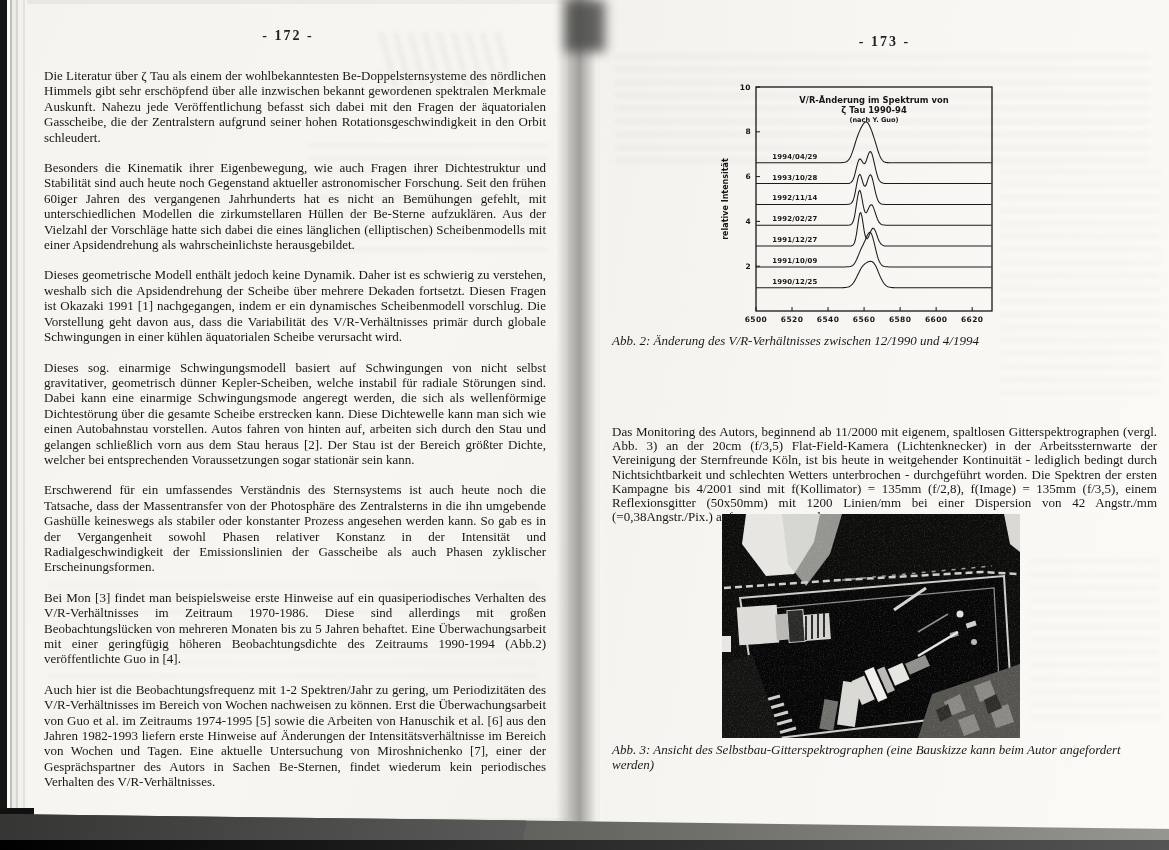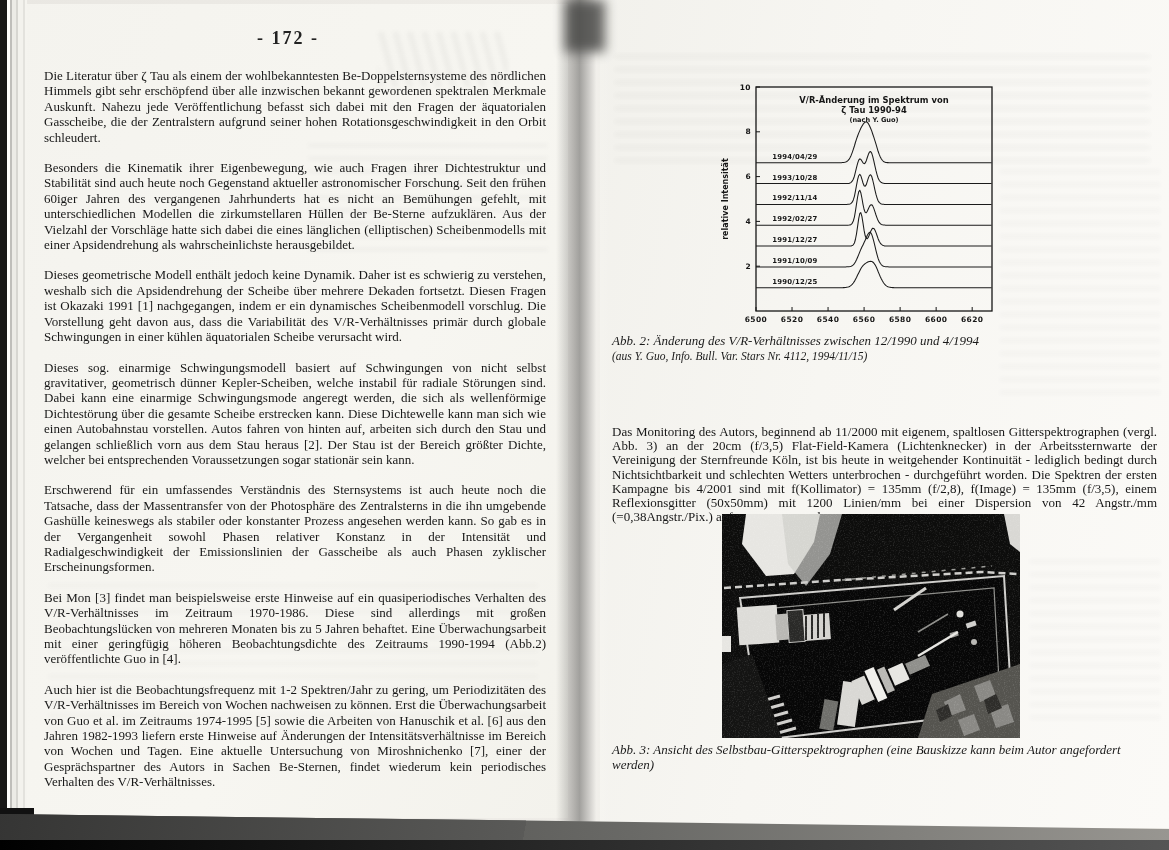--- a/index.html
+++ b/index.html
@@ -4,21 +4,21 @@
 <style>
   html,body{margin:0;padding:0;background:#222;}
   #scan{position:relative;width:1169px;height:850px;overflow:hidden;
         background:linear-gradient(to right,#e9e7e2 0%,#efede8 50%,#f2f0eb 100%);
         font-family:"Liberation Serif",serif;color:#1c1c1c;}
   .page{position:absolute;background:#f6f5f0;}
   #page-left{left:8px;top:4px;width:560px;height:814px;
              background:linear-gradient(115deg,#f4f3ee 0%,#f7f6f1 60%,#f3f2ec 100%);}
   #page-right{left:600px;top:0;width:569px;height:828px;
               background:linear-gradient(100deg,#f2f1ec 0%,#f7f6f2 40%,#fbfaf7 100%);}
-  .pagenum{position:absolute;width:100%;text-align:center;font-size:18px;font-weight:bold;
+  .pagenum{position:absolute;width:100%;text-align:center;font-size:14px;font-weight:bold;
            letter-spacing:2px;color:#222;}
   .body-text{position:absolute;text-align:justify;font-size:13px;line-height:15.4px;color:#171717;}
   .body-text p{margin:0 0 15px 0;}
   #left-text{left:36px;top:64px;width:502px;}
   #right-para{left:12px;top:397px;width:545px;line-height:14.2px;margin-top:28px;}
   .caption{position:absolute;width:545px;left:12px;font-style:italic;color:#1a1a1a;}
   #fig2-cap1{top:333px;font-size:13px;}
   #fig2-cap2{top:350px;font-size:11.5px;}
   #fig3-cap{top:742px;font-size:13px;line-height:15px;}
   
@@ -63,20 +63,21 @@
       <p>Bei Mon [3] findet man beispielsweise erste Hinweise auf ein quasiperiodisches Verhalten des V/R-Verhältnisses im Zeitraum 1970-1986. Diese sind allerdings mit großen Beobachtungslücken von mehreren Monaten bis zu 5 Jahren behaftet. Eine Überwachungsarbeit mit einer geringfügig höheren Beobachtungsdichte des Zeitraums 1990-1994 (Abb.2) veröffentlichte Guo in [4].</p>
       <p>Auch hier ist die Beobachtungsfrequenz mit 1-2 Spektren/Jahr zu gering, um Periodizitäten des V/R-Verhältnisses im Bereich von Wochen nachweisen zu können. Erst die Überwachungsarbeit von Guo et al. im Zeitraums 1974-1995 [5] sowie die Arbeiten von Hanuschik et al. [6] aus den Jahren 1982-1993 liefern erste Hinweise auf Änderungen der Intensitätsverhältnisse im Bereich von Wochen und Tagen. Eine aktuelle Untersuchung von Miroshnichenko [7], einer der Gesprächspartner des Autors in Sachen Be-Sternen, findet wiederum kein periodisches Verhalten des V/R-Verhältnisses.</p>
     </div>
 
     <div class="ghost lines" style="left:300px;top:140px;width:240px;height:110px;opacity:.35;"></div>
     <div class="ghost lines" style="left:40px;top:580px;width:490px;height:150px;opacity:.22;"></div>
     <div class="ghost" style="left:370px;top:28px;width:130px;height:55px;opacity:.28;background:repeating-linear-gradient(75deg,rgba(120,120,120,.25) 0 6px,rgba(0,0,0,0) 6px 14px);"></div>
   </div>
 
   <div class="page" id="page-right">
+    <div class="pagenum" style="top:34px;">- 173 -</div>
 
     <div class="ghost lines" style="left:15px;top:55px;width:535px;height:115px;opacity:.4;"></div>
     <div class="ghost lines" style="left:400px;top:170px;width:160px;height:230px;opacity:.3;"></div>
     <div class="ghost lines" style="left:430px;top:560px;width:130px;height:160px;opacity:.3;"></div>
 
     <svg id="spectra-chart" width="292" height="258" viewBox="0 0 292 258">
         <rect x="38" y="14" width="236" height="224" fill="none" stroke="#161616" stroke-width="1.3"></rect>
         <line x1="38" y1="238" x2="38" y2="234" stroke="#161616" stroke-width="1"></line>
         <text x="38" y="249" text-anchor="middle" class="tick">6500</text>
         <line x1="74.03053435114504" y1="238" x2="74.03053435114504" y2="234" stroke="#161616" stroke-width="1"></line>
@@ -115,21 +116,20 @@
         <text x="54.213740458015266" y="148.208" class="curve-label">1992/02/27</text>
         <path d="M38.0 173.0L39.1 173.0L40.2 173.0L41.2 173.0L42.3 173.0L43.4 173.0L44.5 173.0L45.6 173.0L46.6 173.0L47.7 173.0L48.8 173.0L49.9 173.0L51.0 173.0L52.1 173.0L53.1 173.0L54.2 173.0L55.3 173.0L56.4 173.0L57.5 173.0L58.5 173.0L59.6 173.0L60.7 173.0L61.8 173.0L62.9 173.0L63.9 173.0L65.0 173.0L66.1 173.0L67.2 173.0L68.3 173.0L69.3 173.0L70.4 173.0L71.5 173.0L72.6 173.0L73.7 173.0L74.8 173.0L75.8 173.0L76.9 173.0L78.0 173.0L79.1 173.0L80.2 173.0L81.2 173.0L82.3 173.0L83.4 173.0L84.5 173.0L85.6 173.0L86.6 173.0L87.7 173.0L88.8 173.0L89.9 173.0L91.0 173.0L92.0 173.0L93.1 173.0L94.2 173.0L95.3 173.0L96.4 173.0L97.5 173.0L98.5 173.0L99.6 173.0L100.7 173.0L101.8 173.0L102.9 173.0L103.9 173.0L105.0 173.0L106.1 173.0L107.2 173.0L108.3 173.0L109.3 173.0L110.4 173.0L111.5 173.0L112.6 173.0L113.7 173.0L114.7 173.0L115.8 173.0L116.9 173.0L118.0 173.0L119.1 173.0L120.1 173.0L121.2 173.0L122.3 173.0L123.4 173.0L124.5 173.0L125.6 173.0L126.6 173.0L127.7 173.0L128.8 173.0L129.9 173.0L131.0 173.0L132.0 173.0L133.1 172.9L134.2 172.6L135.3 171.8L136.4 170.0L137.4 166.5L138.5 160.8L139.6 153.3L140.7 145.7L141.8 140.5L142.8 139.6L143.9 143.4L145.0 150.2L146.1 157.4L147.2 162.8L148.3 165.6L149.3 165.8L150.4 164.1L151.5 161.5L152.6 158.6L153.7 156.4L154.7 155.2L155.8 155.4L156.9 157.0L158.0 159.6L159.1 162.7L160.1 165.7L161.2 168.2L162.3 170.1L163.4 171.4L164.5 172.2L165.5 172.6L166.6 172.9L167.7 173.0L168.8 173.0L169.9 173.0L171.0 173.0L172.0 173.0L173.1 173.0L174.2 173.0L175.3 173.0L176.4 173.0L177.4 173.0L178.5 173.0L179.6 173.0L180.7 173.0L181.8 173.0L182.8 173.0L183.9 173.0L185.0 173.0L186.1 173.0L187.2 173.0L188.2 173.0L189.3 173.0L190.4 173.0L191.5 173.0L192.6 173.0L193.7 173.0L194.7 173.0L195.8 173.0L196.9 173.0L198.0 173.0L199.1 173.0L200.1 173.0L201.2 173.0L202.3 173.0L203.4 173.0L204.5 173.0L205.5 173.0L206.6 173.0L207.7 173.0L208.8 173.0L209.9 173.0L210.9 173.0L212.0 173.0L213.1 173.0L214.2 173.0L215.3 173.0L216.4 173.0L217.4 173.0L218.5 173.0L219.6 173.0L220.7 173.0L221.8 173.0L222.8 173.0L223.9 173.0L225.0 173.0L226.1 173.0L227.2 173.0L228.2 173.0L229.3 173.0L230.4 173.0L231.5 173.0L232.6 173.0L233.6 173.0L234.7 173.0L235.8 173.0L236.9 173.0L238.0 173.0L239.1 173.0L240.1 173.0L241.2 173.0L242.3 173.0L243.4 173.0L244.5 173.0L245.5 173.0L246.6 173.0L247.7 173.0L248.8 173.0L249.9 173.0L250.9 173.0L252.0 173.0L253.1 173.0L254.2 173.0L255.3 173.0L256.3 173.0L257.4 173.0L258.5 173.0L259.6 173.0L260.7 173.0L261.7 173.0L262.8 173.0L263.9 173.0L265.0 173.0L266.1 173.0L267.2 173.0L268.2 173.0L269.3 173.0L270.4 173.0L271.5 173.0L272.6 173.0L273.6 173.0" fill="none" stroke="#1b1b1b" stroke-width="1.05" stroke-linejoin="round"></path>
         <text x="54.213740458015266" y="169.04000000000002" class="curve-label">1991/12/27</text>
         <path d="M38.0 193.9L39.1 193.9L40.2 193.9L41.2 193.9L42.3 193.9L43.4 193.9L44.5 193.9L45.6 193.9L46.6 193.9L47.7 193.9L48.8 193.9L49.9 193.9L51.0 193.9L52.1 193.9L53.1 193.9L54.2 193.9L55.3 193.9L56.4 193.9L57.5 193.9L58.5 193.9L59.6 193.9L60.7 193.9L61.8 193.9L62.9 193.9L63.9 193.9L65.0 193.9L66.1 193.9L67.2 193.9L68.3 193.9L69.3 193.9L70.4 193.9L71.5 193.9L72.6 193.9L73.7 193.9L74.8 193.9L75.8 193.9L76.9 193.9L78.0 193.9L79.1 193.9L80.2 193.9L81.2 193.9L82.3 193.9L83.4 193.9L84.5 193.9L85.6 193.9L86.6 193.9L87.7 193.9L88.8 193.9L89.9 193.9L91.0 193.9L92.0 193.9L93.1 193.9L94.2 193.9L95.3 193.9L96.4 193.9L97.5 193.9L98.5 193.9L99.6 193.9L100.7 193.9L101.8 193.9L102.9 193.9L103.9 193.9L105.0 193.9L106.1 193.9L107.2 193.9L108.3 193.9L109.3 193.9L110.4 193.9L111.5 193.9L112.6 193.9L113.7 193.9L114.7 193.9L115.8 193.9L116.9 193.9L118.0 193.9L119.1 193.9L120.1 193.9L121.2 193.9L122.3 193.9L123.4 193.9L124.5 193.9L125.6 193.9L126.6 193.9L127.7 193.9L128.8 193.8L129.9 193.8L131.0 193.7L132.0 193.6L133.1 193.2L134.2 192.7L135.3 191.8L136.4 190.6L137.4 188.9L138.5 186.7L139.6 184.2L140.7 181.6L141.8 178.9L142.8 176.4L143.9 174.1L145.0 171.9L146.1 169.6L147.2 167.2L148.3 164.7L149.3 162.3L150.4 160.4L151.5 159.3L152.6 159.6L153.7 161.3L154.7 164.3L155.8 168.3L156.9 172.9L158.0 177.6L159.1 181.8L160.1 185.4L161.2 188.3L162.3 190.3L163.4 191.8L164.5 192.7L165.5 193.2L166.6 193.5L167.7 193.7L168.8 193.8L169.9 193.8L171.0 193.9L172.0 193.9L173.1 193.9L174.2 193.9L175.3 193.9L176.4 193.9L177.4 193.9L178.5 193.9L179.6 193.9L180.7 193.9L181.8 193.9L182.8 193.9L183.9 193.9L185.0 193.9L186.1 193.9L187.2 193.9L188.2 193.9L189.3 193.9L190.4 193.9L191.5 193.9L192.6 193.9L193.7 193.9L194.7 193.9L195.8 193.9L196.9 193.9L198.0 193.9L199.1 193.9L200.1 193.9L201.2 193.9L202.3 193.9L203.4 193.9L204.5 193.9L205.5 193.9L206.6 193.9L207.7 193.9L208.8 193.9L209.9 193.9L210.9 193.9L212.0 193.9L213.1 193.9L214.2 193.9L215.3 193.9L216.4 193.9L217.4 193.9L218.5 193.9L219.6 193.9L220.7 193.9L221.8 193.9L222.8 193.9L223.9 193.9L225.0 193.9L226.1 193.9L227.2 193.9L228.2 193.9L229.3 193.9L230.4 193.9L231.5 193.9L232.6 193.9L233.6 193.9L234.7 193.9L235.8 193.9L236.9 193.9L238.0 193.9L239.1 193.9L240.1 193.9L241.2 193.9L242.3 193.9L243.4 193.9L244.5 193.9L245.5 193.9L246.6 193.9L247.7 193.9L248.8 193.9L249.9 193.9L250.9 193.9L252.0 193.9L253.1 193.9L254.2 193.9L255.3 193.9L256.3 193.9L257.4 193.9L258.5 193.9L259.6 193.9L260.7 193.9L261.7 193.9L262.8 193.9L263.9 193.9L265.0 193.9L266.1 193.9L267.2 193.9L268.2 193.9L269.3 193.9L270.4 193.9L271.5 193.9L272.6 193.9L273.6 193.9" fill="none" stroke="#1b1b1b" stroke-width="1.05" stroke-linejoin="round"></path>
         <text x="54.213740458015266" y="189.872" class="curve-label">1991/10/09</text>
         <path d="M38.0 214.7L39.1 214.7L40.2 214.7L41.2 214.7L42.3 214.7L43.4 214.7L44.5 214.7L45.6 214.7L46.6 214.7L47.7 214.7L48.8 214.7L49.9 214.7L51.0 214.7L52.1 214.7L53.1 214.7L54.2 214.7L55.3 214.7L56.4 214.7L57.5 214.7L58.5 214.7L59.6 214.7L60.7 214.7L61.8 214.7L62.9 214.7L63.9 214.7L65.0 214.7L66.1 214.7L67.2 214.7L68.3 214.7L69.3 214.7L70.4 214.7L71.5 214.7L72.6 214.7L73.7 214.7L74.8 214.7L75.8 214.7L76.9 214.7L78.0 214.7L79.1 214.7L80.2 214.7L81.2 214.7L82.3 214.7L83.4 214.7L84.5 214.7L85.6 214.7L86.6 214.7L87.7 214.7L88.8 214.7L89.9 214.7L91.0 214.7L92.0 214.7L93.1 214.7L94.2 214.7L95.3 214.7L96.4 214.7L97.5 214.7L98.5 214.7L99.6 214.7L100.7 214.7L101.8 214.7L102.9 214.7L103.9 214.7L105.0 214.7L106.1 214.7L107.2 214.7L108.3 214.7L109.3 214.7L110.4 214.7L111.5 214.7L112.6 214.7L113.7 214.7L114.7 214.7L115.8 214.7L116.9 214.7L118.0 214.7L119.1 214.7L120.1 214.7L121.2 214.7L122.3 214.7L123.4 214.7L124.5 214.7L125.6 214.6L126.6 214.6L127.7 214.5L128.8 214.3L129.9 214.1L131.0 213.7L132.0 213.2L133.1 212.4L134.2 211.4L135.3 210.0L136.4 208.4L137.4 206.5L138.5 204.4L139.6 202.1L140.7 199.9L141.8 197.7L142.8 195.7L143.9 194.0L145.0 192.6L146.1 191.5L147.2 190.6L148.3 189.9L149.3 189.3L150.4 188.7L151.5 188.4L152.6 188.2L153.7 188.4L154.7 189.0L155.8 190.0L156.9 191.6L158.0 193.6L159.1 195.9L160.1 198.5L161.2 201.1L162.3 203.7L163.4 206.0L164.5 208.1L165.5 209.8L166.6 211.2L167.7 212.3L168.8 213.1L169.9 213.7L171.0 214.1L172.0 214.3L173.1 214.5L174.2 214.6L175.3 214.6L176.4 214.7L177.4 214.7L178.5 214.7L179.6 214.7L180.7 214.7L181.8 214.7L182.8 214.7L183.9 214.7L185.0 214.7L186.1 214.7L187.2 214.7L188.2 214.7L189.3 214.7L190.4 214.7L191.5 214.7L192.6 214.7L193.7 214.7L194.7 214.7L195.8 214.7L196.9 214.7L198.0 214.7L199.1 214.7L200.1 214.7L201.2 214.7L202.3 214.7L203.4 214.7L204.5 214.7L205.5 214.7L206.6 214.7L207.7 214.7L208.8 214.7L209.9 214.7L210.9 214.7L212.0 214.7L213.1 214.7L214.2 214.7L215.3 214.7L216.4 214.7L217.4 214.7L218.5 214.7L219.6 214.7L220.7 214.7L221.8 214.7L222.8 214.7L223.9 214.7L225.0 214.7L226.1 214.7L227.2 214.7L228.2 214.7L229.3 214.7L230.4 214.7L231.5 214.7L232.6 214.7L233.6 214.7L234.7 214.7L235.8 214.7L236.9 214.7L238.0 214.7L239.1 214.7L240.1 214.7L241.2 214.7L242.3 214.7L243.4 214.7L244.5 214.7L245.5 214.7L246.6 214.7L247.7 214.7L248.8 214.7L249.9 214.7L250.9 214.7L252.0 214.7L253.1 214.7L254.2 214.7L255.3 214.7L256.3 214.7L257.4 214.7L258.5 214.7L259.6 214.7L260.7 214.7L261.7 214.7L262.8 214.7L263.9 214.7L265.0 214.7L266.1 214.7L267.2 214.7L268.2 214.7L269.3 214.7L270.4 214.7L271.5 214.7L272.6 214.7L273.6 214.7" fill="none" stroke="#1b1b1b" stroke-width="1.05" stroke-linejoin="round"></path>
         <text x="54.213740458015266" y="210.704" class="curve-label">1990/12/25</text>
       </svg>
 
     <div class="caption" id="fig2-cap1">Abb. 2: Änderung des V/R-Verhältnisses zwischen 12/1990 und 4/1994</div>
-    <div class="caption" id="fig2-cap2">(aus Y. Guo, Info. Bull. Var. Stars Nr. 4112, 1994/11/15)</div>
 
     <div class="body-text" id="right-para">
       <p>Das Monitoring des Autors, beginnend ab 11/2000 mit eigenem, spaltlosen Gitterspektrographen (vergl. Abb. 3) an der 20cm (f/3,5) Flat-Field-Kamera (Lichtenknecker) in der Arbeitssternwarte der Vereinigung der Sternfreunde Köln, ist bis heute in weitgehender Kontinuität - lediglich bedingt durch Nichtsichtbarkeit und schlechten Wetters unterbrochen - durchgeführt worden. Die Spektren der ersten Kampagne bis 4/2001 sind mit f(Kollimator) = 135mm (f/2,8), f(Image) = 135mm (f/3,5), einem Reflexionsgitter (50x50mm) mit 1200 Linien/mm bei einer Dispersion von 42 Angstr./mm (=0,38Angstr./Pix.) aufgenommen worden.</p>
     </div>
 
     <svg id="photo" viewBox="0 0 298 224">
       <defs>
         <filter id="grainW" x="0" y="0" width="100%" height="100%">
           <feTurbulence type="fractalNoise" baseFrequency="0.8" numOctaves="2" seed="3"></feTurbulence>
           <feColorMatrix type="matrix" values="0 0 0 0 1  0 0 0 0 1  0 0 0 0 1  2 0 0 0 -1"></feColorMatrix>

